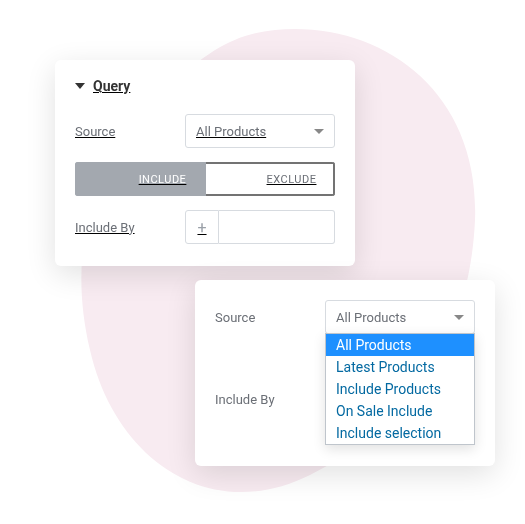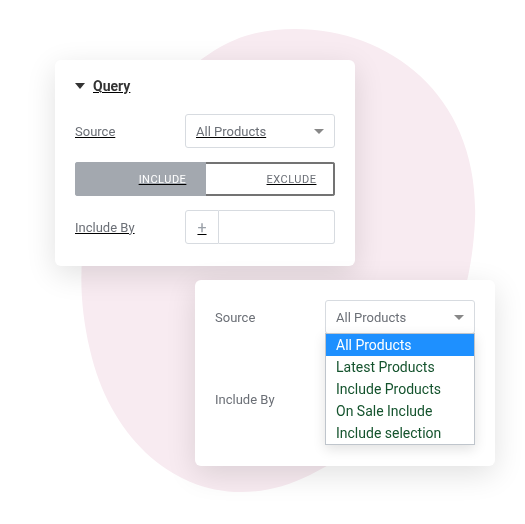--- a/index.html
+++ b/index.html
@@ -150,21 +150,21 @@
     left: 110px;
     right: 0;
     background: #fff;
     border: 1px solid #bfc5cc;
     box-shadow: 0 4px 12px rgba(0,0,0,0.12);
     z-index: 5;
   }
   .dropdown-item {
     padding: 3px 10px;
     font-size: 14px;
-    color: #14532d;
+    color: #0369a1;
     cursor: pointer;
   }
   .dropdown-item.selected {
     background: #1e90ff;
     color: #fff;
   }
   .panel-2 .row { margin-bottom: 20px; }
   .panel-2 .row:last-child { margin-bottom: 0; }
   .panel-2 .label { width: 110px; }
   .spacer-include-by { height: 90px; }

